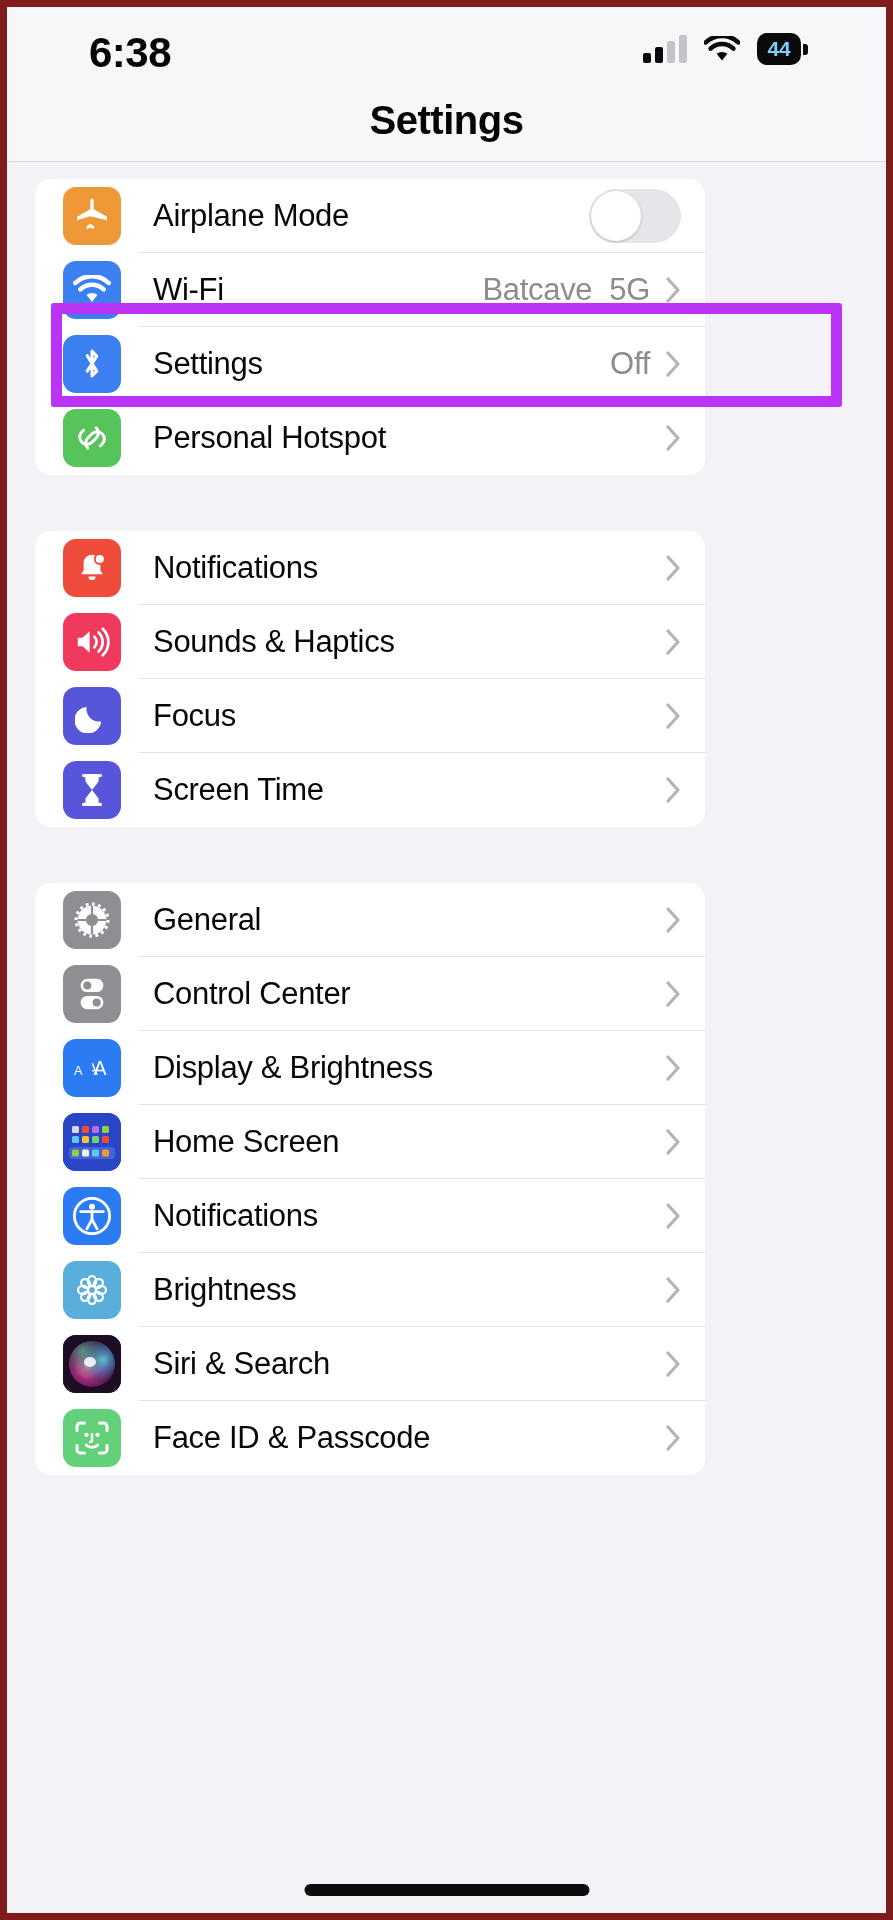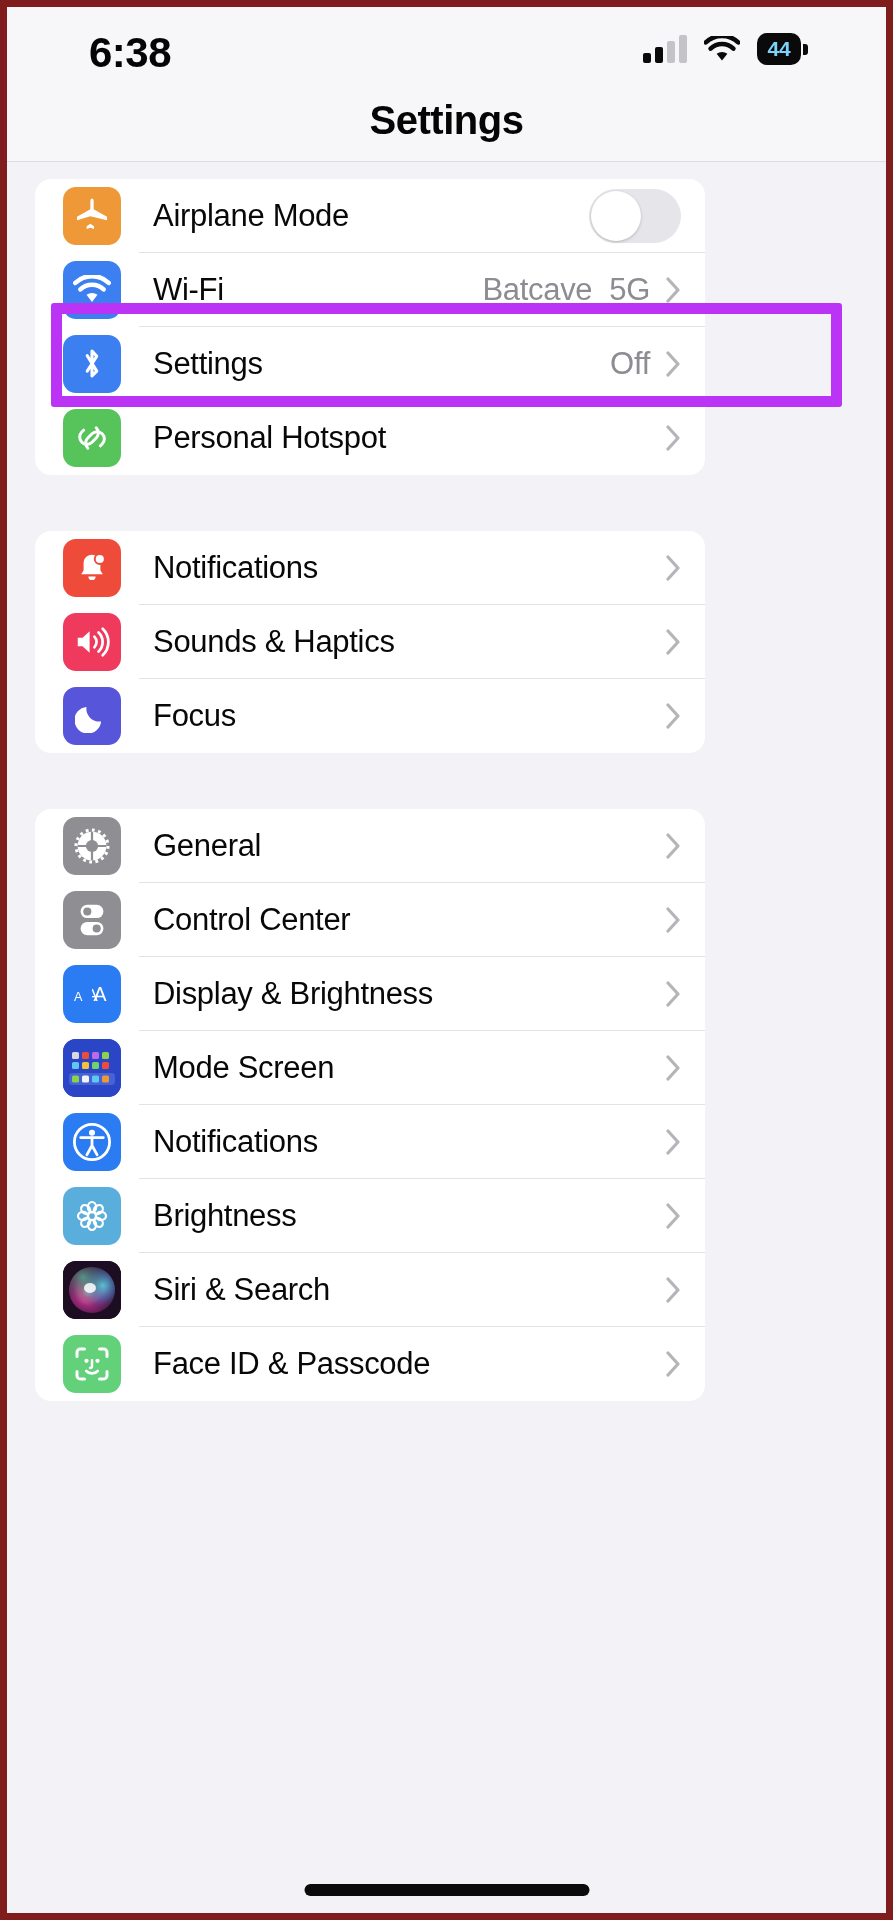--- a/index.html
+++ b/index.html
@@ -294,20 +294,35 @@
         </span>
         <span class="rowlabel">Focus</span>
         <span class="chev" style="margin-left:auto;">
           <svg width="15" height="26" viewBox="0 0 15 26">
               <path d="M2 2 L12 13 L2 24" stroke="#b4b4b9" stroke-width="3.2" fill="none" stroke-linecap="round" stroke-linejoin="round"></path>
             </svg>
         </span>
         <span class="sep"></span>
       </div>
 
+      <div class="row">
+        <span class="appicon" style="background:#5755d9;">
+          <svg width="30" height="36" viewBox="0 0 22 30">
+            <path d="M4 3 h14 M4 27 h14" stroke="#fff" stroke-width="2.6" stroke-linecap="round"></path>
+            <path d="M5.5 3.5 v4.5 L11 15 l-5.5 7 v4.5 h11 V22 L11 15 l5.5-7 V3.5 z" fill="#fff"></path>
+          </svg>
+        </span>
+        <span class="rowlabel">Screen Time</span>
+        <span class="chev" style="margin-left:auto;">
+          <svg width="15" height="26" viewBox="0 0 15 26">
+              <path d="M2 2 L12 13 L2 24" stroke="#b4b4b9" stroke-width="3.2" fill="none" stroke-linecap="round" stroke-linejoin="round"></path>
+            </svg>
+        </span>
+
+      </div>
 
     </div>
 
     <div class="group">
 
       <div class="row">
         <span class="appicon" style="background:#8e8e93;">
           <svg width="40" height="40" viewBox="0 0 34 34">
             <g fill="#fff">
               <circle cx="17" cy="17" r="12.2"></circle>
@@ -379,21 +394,21 @@
               <rect x="29" y="23" width="7" height="7" rx="1.6" fill="#6fd46f"></rect>
               <rect x="39" y="23" width="7" height="7" rx="1.6" fill="#ee4b3a"></rect>
             </g>
             <rect x="6" y="34" width="46" height="12" rx="3.4" fill="#4563d4"></rect>
             <rect x="9" y="36.5" width="7" height="7" rx="1.6" fill="#8ed04a"></rect>
             <rect x="19" y="36.5" width="7" height="7" rx="1.6" fill="#f2f2f7"></rect>
             <rect x="29" y="36.5" width="7" height="7" rx="1.6" fill="#5ec8f0"></rect>
             <rect x="39" y="36.5" width="7" height="7" rx="1.6" fill="#ef9838"></rect>
           </svg>
         </span>
-        <span class="rowlabel">Mode Screen</span>
+        <span class="rowlabel">Home Screen</span>
         <span class="chev" style="margin-left:auto;">
           <svg width="15" height="26" viewBox="0 0 15 26">
               <path d="M2 2 L12 13 L2 24" stroke="#b4b4b9" stroke-width="3.2" fill="none" stroke-linecap="round" stroke-linejoin="round"></path>
             </svg>
         </span>
         <span class="sep"></span>
       </div>
 
       <div class="row">
         <span class="appicon" style="background:#2b7bf3;">

